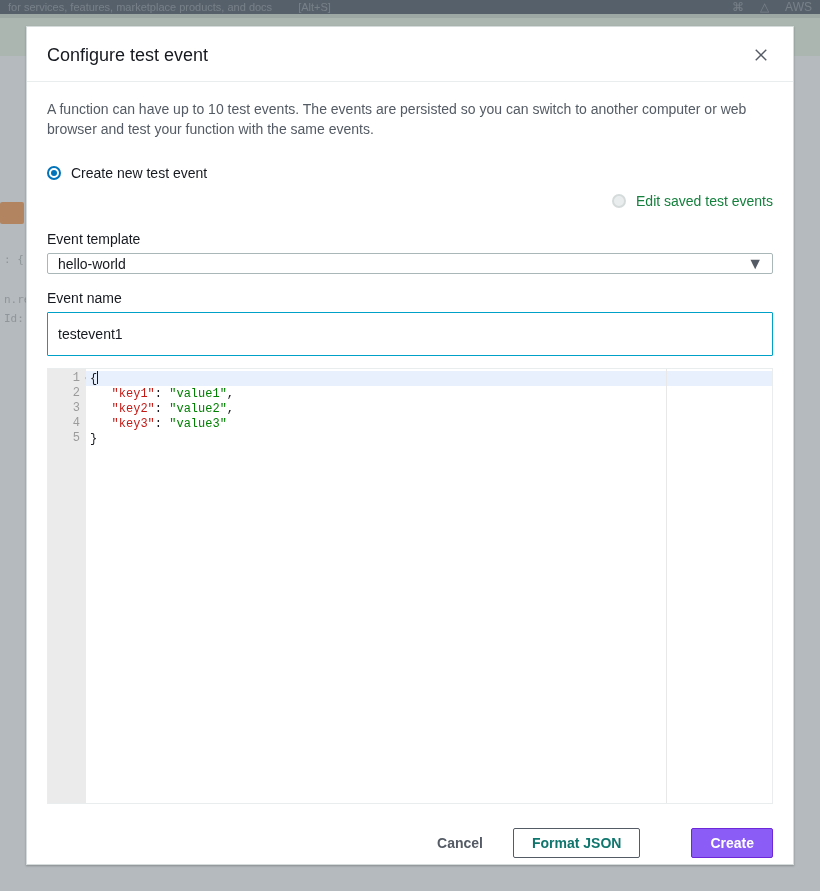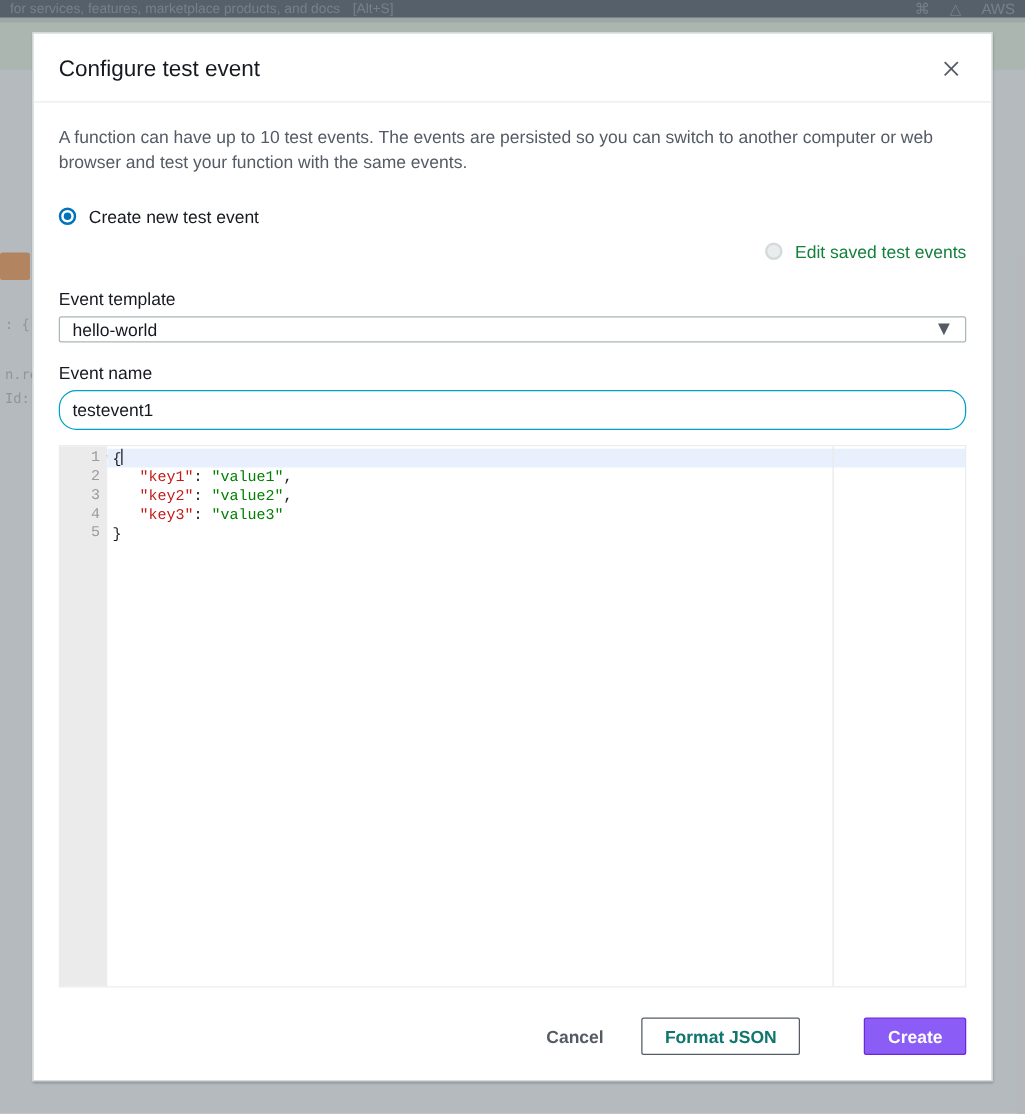--- a/index.html
+++ b/index.html
@@ -19,21 +19,21 @@
     .bg-header {
       position: absolute;
       top: 0; left: 0; right: 0;
       height: 14px;
       background: #232e3e;
       display: flex;
       align-items: center;
       color: #d5dbdb;
       font-size: 11px;
       padding: 0 8px;
-      gap: 10px;
+      gap: 26px;
     }
     .bg-header-text { opacity: 0.4; }
     .bg-header-right { margin-left: auto; display: flex; gap: 16px; opacity: 0.4; font-size: 12px; }
     .bg-green-bar {
       position: absolute;
       top: 14px; left: 0; right: 0;
       height: 42px;
       background: #cde2c3;
       opacity: 0.55;
     }
@@ -166,23 +166,23 @@
     .select-caret {
       position: absolute;
       right: 10px;
       top: 50%;
       transform: translateY(-50%);
       color: #545b64;
       pointer-events: none;
     }
     .text-input {
       width: 100%;
-      height: 32px;
+      height: 44px;
       border: 1px solid #00a1c9;
-      border-radius: 14px;
+      border-radius: 1px;
       padding: 0 10px;
       font-size: 14px;
       color: #16191f;
       outline: none;
       margin-bottom: 12px;
     }
 
     .code-editor {
       flex: 1;
       border: 1px solid #eaeded;
@@ -242,21 +242,21 @@
     .str { color: #008000; }
     .caret-ghost {
       display: inline-block;
       width: 1px;
       height: 13px;
       background: #16191f;
       vertical-align: -2px;
     }
 
     .modal-footer {
-      padding: 14px 20px 20px 20px;
+      padding: 14px 20px 6px 20px;
       display: flex;
       justify-content: flex-end;
       align-items: center;
       gap: 12px;
     }
     .btn {
       height: 30px;
       padding: 0 18px;
       font-size: 14px;
       font-weight: 700;

